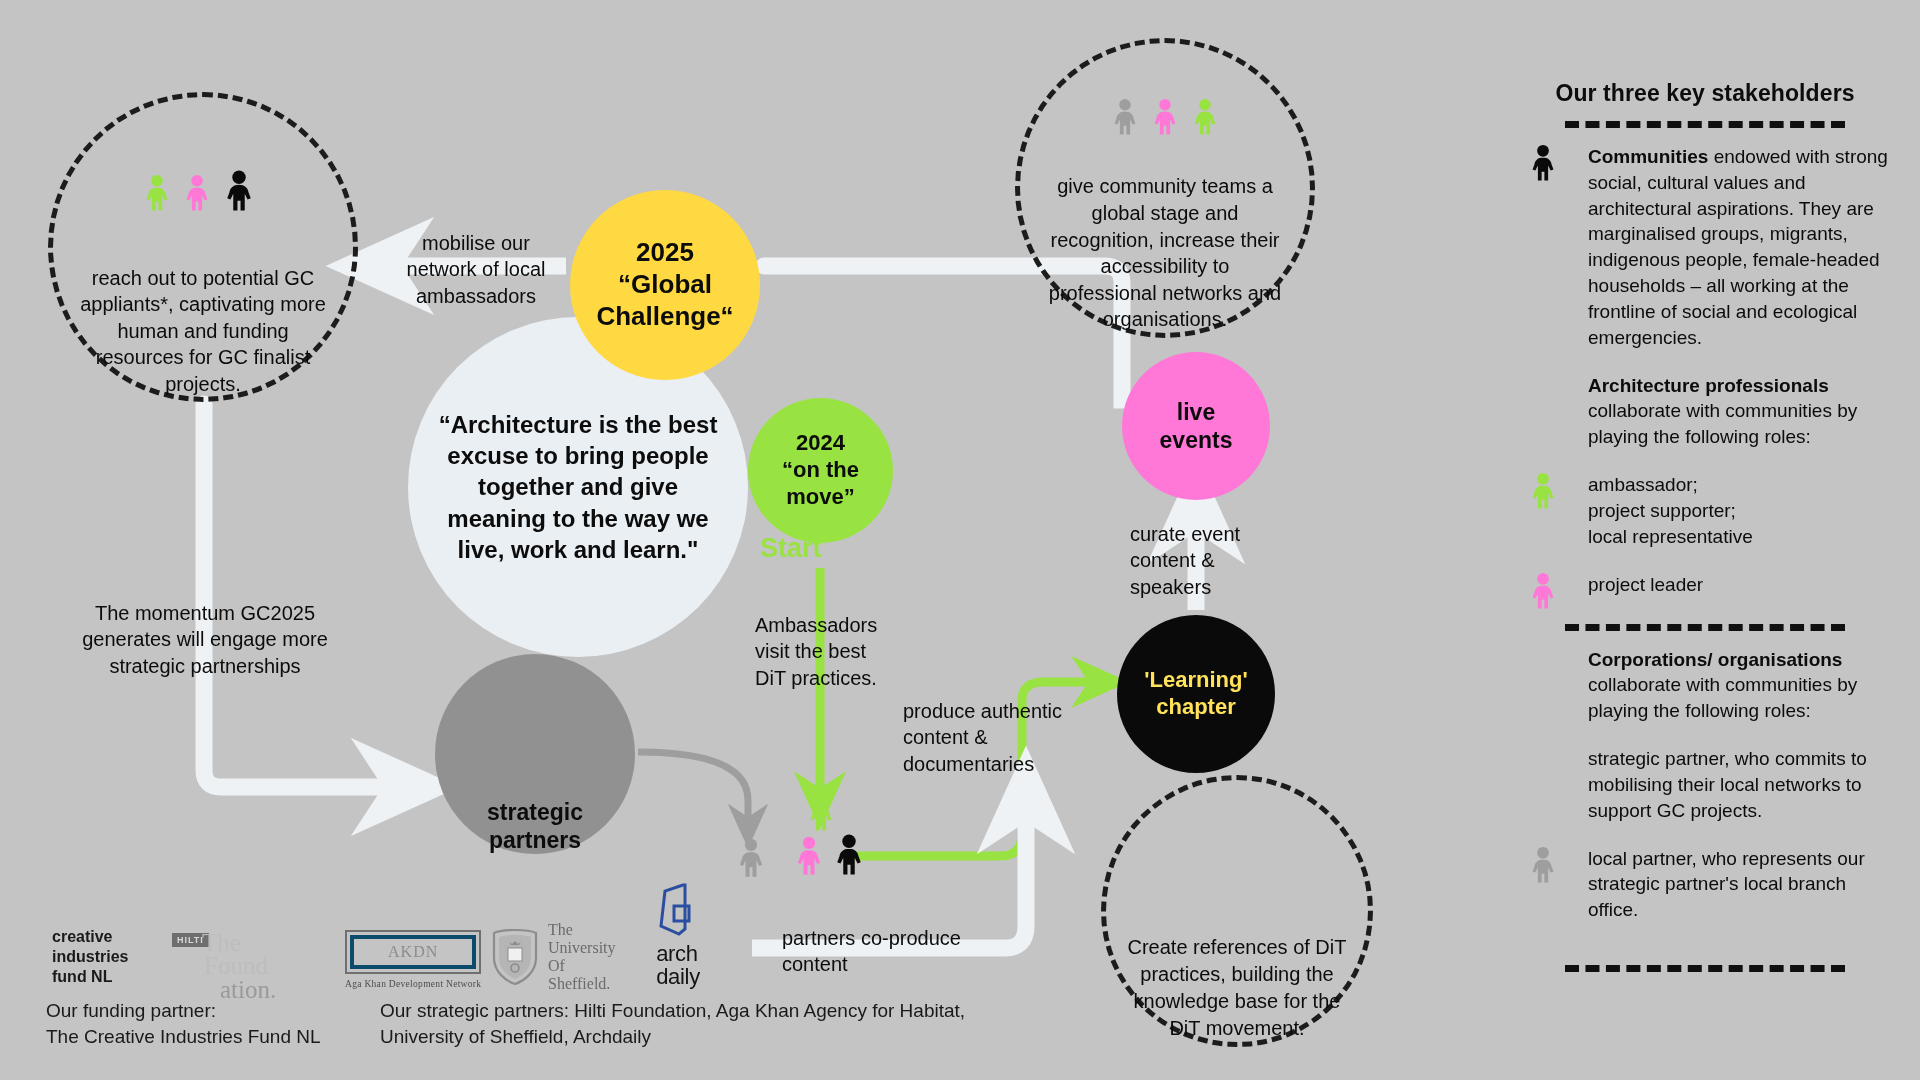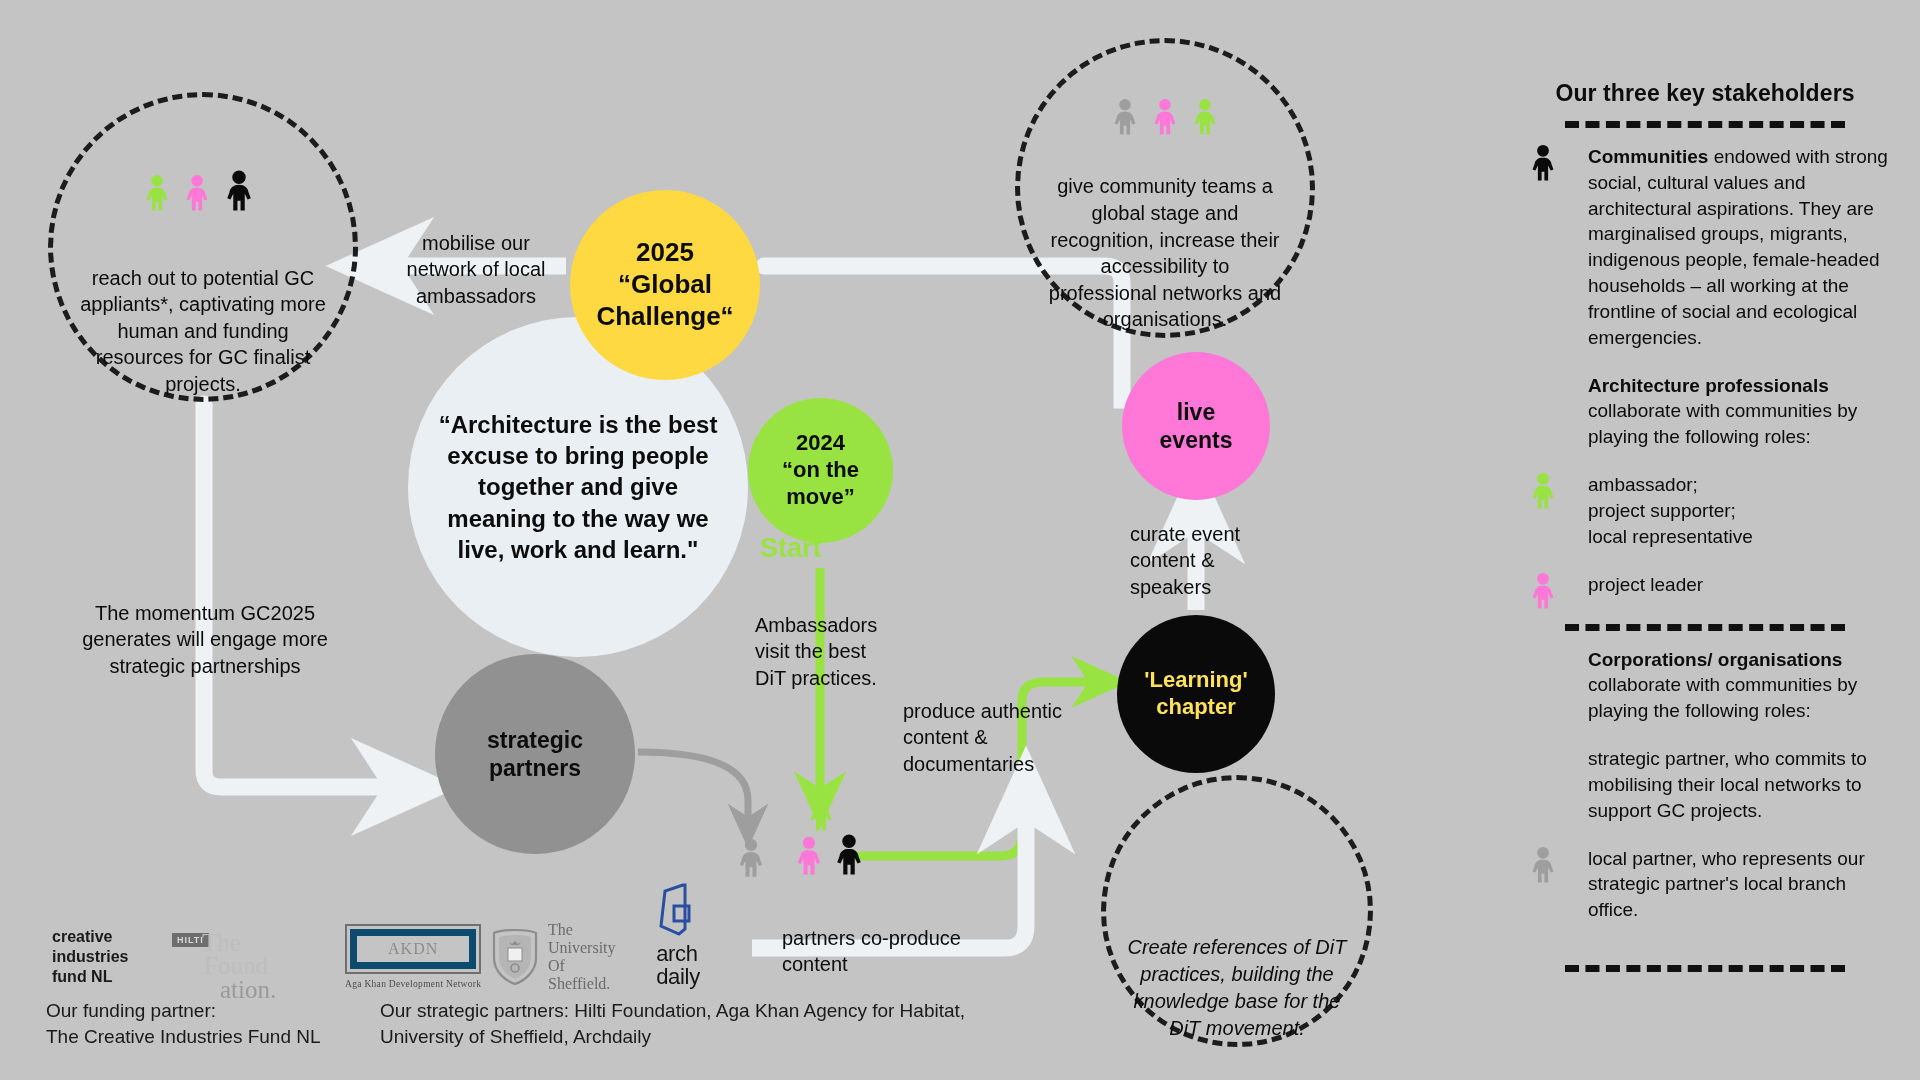--- a/index.html
+++ b/index.html
@@ -24,31 +24,31 @@
   .ctext { text-align:center; line-height:1.22; }
 
   
   #lines { position:absolute; left:0; top:0; width:1920px; height:1080px; pointer-events:none; }
 
   
   .c-2025 { width:190px; height:190px; background:#ffd942; left:570px; top:190px; font-weight:bold; font-size:26px; line-height:1.25; z-index:6;}
   .c-quote { width:340px; height:340px; background:#eaeff3; left:408px; top:317px; z-index:5;}
   .c-quote .ctext { font-weight:bold; font-size:24px; line-height:1.3; width:300px; }
   .c-2024 { width:145px; height:145px; background:#98e341; left:748px; top:398px; font-weight:bold; font-size:22px; line-height:1.25; z-index:6;}
-  .c-strategic { width:200px; height:200px; background:#919191; left:435px; top:654px; font-weight:bold; font-size:23px; line-height:1.3; z-index:6;}
+  .c-strategic { width:200px; height:200px; background:#919191; left:435px; top:654px; font-weight:bold; font-size:23px; line-height:1.3; z-index:6;align-items:flex-end;}
   .c-live { width:148px; height:148px; background:#ff78d8; left:1122px; top:352px; font-weight:bold; font-size:23px; line-height:1.3; z-index:6;}
   .c-learning { width:158px; height:158px; background:#0a0a0a; left:1117px; top:615px; color:#ffe25a; font-weight:bold; font-size:22px; line-height:1.3; z-index:7;}
 
   .dc-topleft { width:310px; height:310px; left:48px; top:92px; }
   .dc-topright { width:300px; height:300px; left:1015px; top:38px; }
   .dc-bottomright { width:272px; height:272px; left:1101px; top:775px; z-index:4;}
 
   .dc-topleft .ctext { font-size:20px; line-height:1.32; width:256px; margin-top:48px;}
   .dc-topright .ctext { font-size:20px; line-height:1.33; width:240px; margin-top:34px;}
-  .dc-bottomright .ctext { font-size:20px; line-height:1.35; width:220px; margin-top:60px;font-style:italic;}
+  .dc-bottomright .ctext { font-size:20px; line-height:1.35; width:220px; margin-top:60px;}
 
   
   .people { position:absolute; display:flex; gap:10px; align-items:flex-end; }
   .person { display:block; }
 
   
   .lbl { position:absolute; font-size:20px; line-height:1.32; }
   .lbl.c { text-align:center; }
   .lbl.l { text-align:left; }
 
@@ -317,21 +317,21 @@
           <div style="position:absolute; left:30px; top:0; font-family:'Liberation Serif',serif; color:#bdbdbd; font-size:25px; line-height:.93;">
             <div>The</div>
             <div style="margin-left:2px;">Found</div>
             <div style="margin-left:18px; color:#9a9a9a;">ation.</div>
           </div>
         </div>
       </div>
 
       <div class="logo logo-akdn">
         <div style="border:2px solid #6f6f6f; padding:3px;">
-          <div style="border:7px solid #0c4a6e; padding:4px 16px; font-family:'Liberation Serif',serif; color:#8c8c8c; font-size:16px; letter-spacing:1px;">AKDN</div>
+          <div style="border:4px solid #0c4a6e; padding:4px 16px; font-family:'Liberation Serif',serif; color:#8c8c8c; font-size:16px; letter-spacing:1px;">AKDN</div>
         </div>
         <div style="margin-top:5px; font-family:'Liberation Serif',serif; font-size:9.5px; color:#4c4c4c; letter-spacing:.3px;">Aga Khan Development Network</div>
       </div>
 
       <div class="logo logo-sheff">
         <svg width="50" height="58" viewBox="0 0 50 58">
           <path d="M25 2 C40 2 46 5 46 5 L46 30 C46 44 34 53 25 56 C16 53 4 44 4 30 L4 5 C4 5 10 2 25 2 Z" fill="none" stroke="#8d8d8d" stroke-width="2.2"></path>
           <path d="M25 7 C37 7 41 9 41 9 L41 30 C41 41 32 48 25 51 C18 48 9 41 9 30 L9 9 C9 9 13 7 25 7 Z" fill="#9a9a9a" opacity=".35"></path>
           <rect x="18" y="20" width="14" height="13" fill="#f0f0f0" stroke="#8d8d8d" stroke-width="1"></rect>
           <path d="M19 14 l2 3 h8 l2 -3 -3 2 -3 -3 -3 3 z" fill="#8d8d8d"></path>

